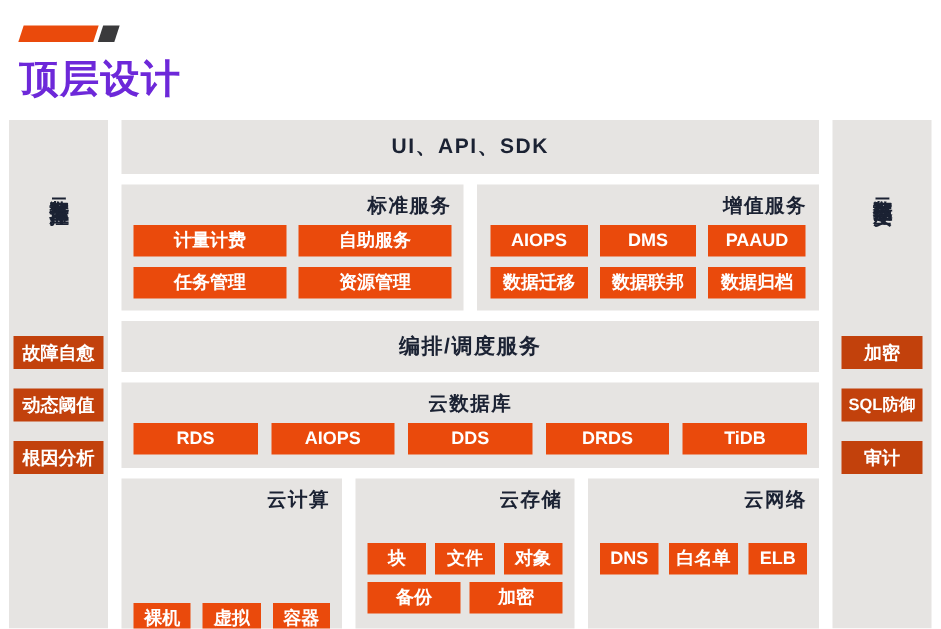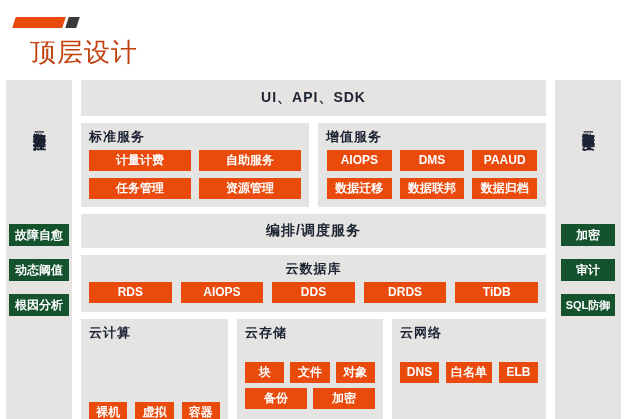--- a/index.html
+++ b/index.html
@@ -36,25 +36,25 @@
     transform: skewX(-18deg);
   }
   .deco-sq {
     width: 11px;
     margin-left: 3px;
     background: #3A3A3C;
     transform: skewX(-18deg);
   }
   .page-title {
     position: absolute;
-    left: 30px;
+    left: 13px;
     top: 36px;
     font-size: 26px;
-    font-weight: normal;
-    color: #c2410c;
+    font-weight: bold;
+    color: #6d28d9;
     letter-spacing: 1px;
     line-height: 32px;
     white-space: nowrap;
   }
 
   
   .diagram {
     position: absolute;
     left: 0;
     top: 80px;
@@ -82,21 +82,21 @@
     text-orientation: upright;
     font-size: 13px;
     font-weight: bold;
     color: #1b2233;
     letter-spacing: 1px;
     line-height: 14px;
     height: 96px;
     margin-bottom: 6px;
   }
   .rail-chip {
-    background: #14532d;
+    background: #c2410c;
     color: #ffffff;
     font-size: 12px;
     font-weight: bold;
     padding: 4px 6px;
     margin-bottom: 13px;
     text-align: center;
     min-width: 54px;
     box-sizing: border-box;
     white-space: nowrap;
     line-height: 14px;
@@ -129,21 +129,21 @@
   .band-dc { height: 40px; flex: 0 0 auto; }
 
   
   .row { display: flex; gap: 9px; flex: 0 0 auto; }
   .panel {
     background: #E6E4E2;
     padding: 6px 8px 8px 8px;
     box-sizing: border-box;
     display: flex;
     flex-direction: column;
-    align-items: flex-start;
+    align-items: flex-end;
   }
   .panel-title {
     font-size: 13px;
     font-weight: bold;
     color: #1b2233;
     letter-spacing: 1px;
     margin-bottom: 6px;
     line-height: 15px;
   }
   .chips {
@@ -299,17 +299,17 @@
 
     <div class="band band-dc">
       
     </div>
 
   </div>
 
   <div class="rail rail-right">
     <div class="rail-title">云数据库安全</div>
     <div class="rail-chip">加密</div>
+    <div class="rail-chip narrow">SQL防御</div>
     <div class="rail-chip">审计</div>
-    <div class="rail-chip narrow">SQL防御</div>
   </div>
 
 </div>
 
 </body></html>

